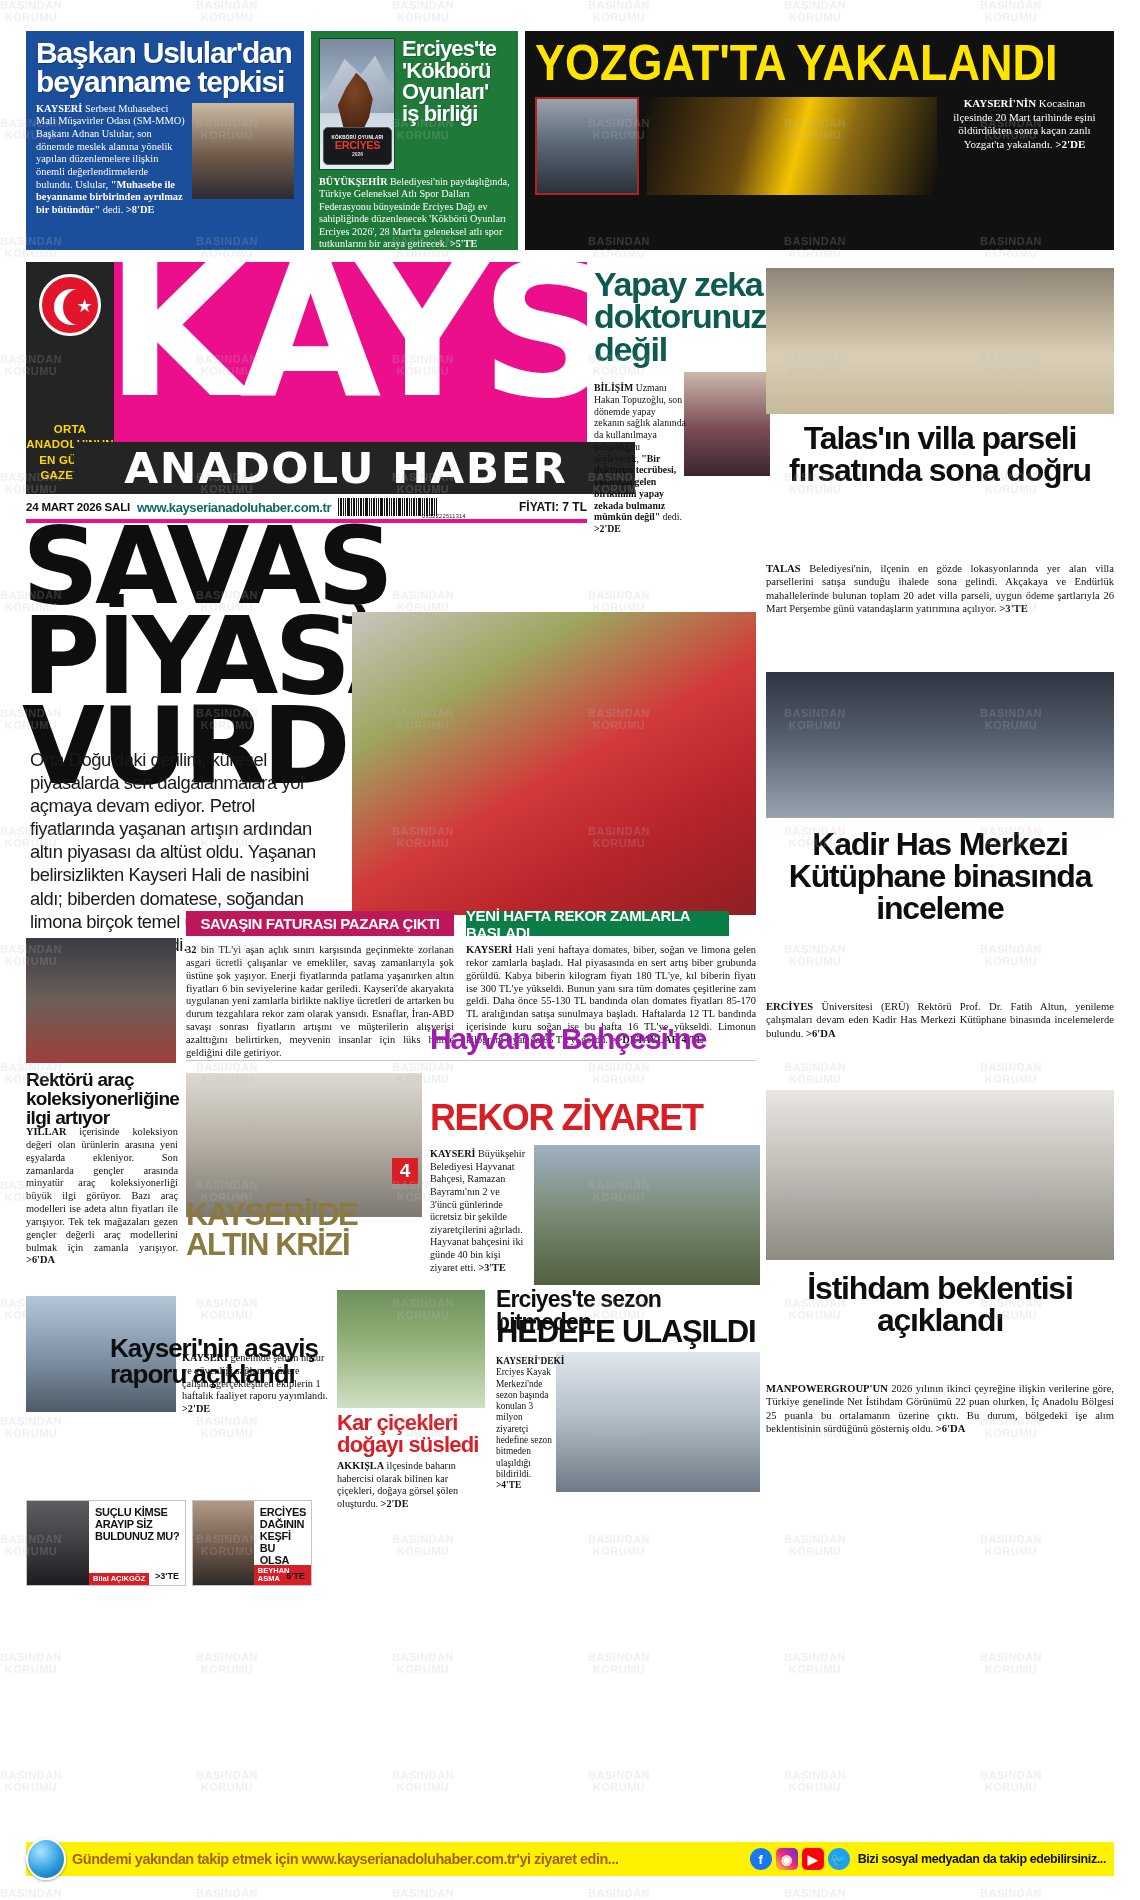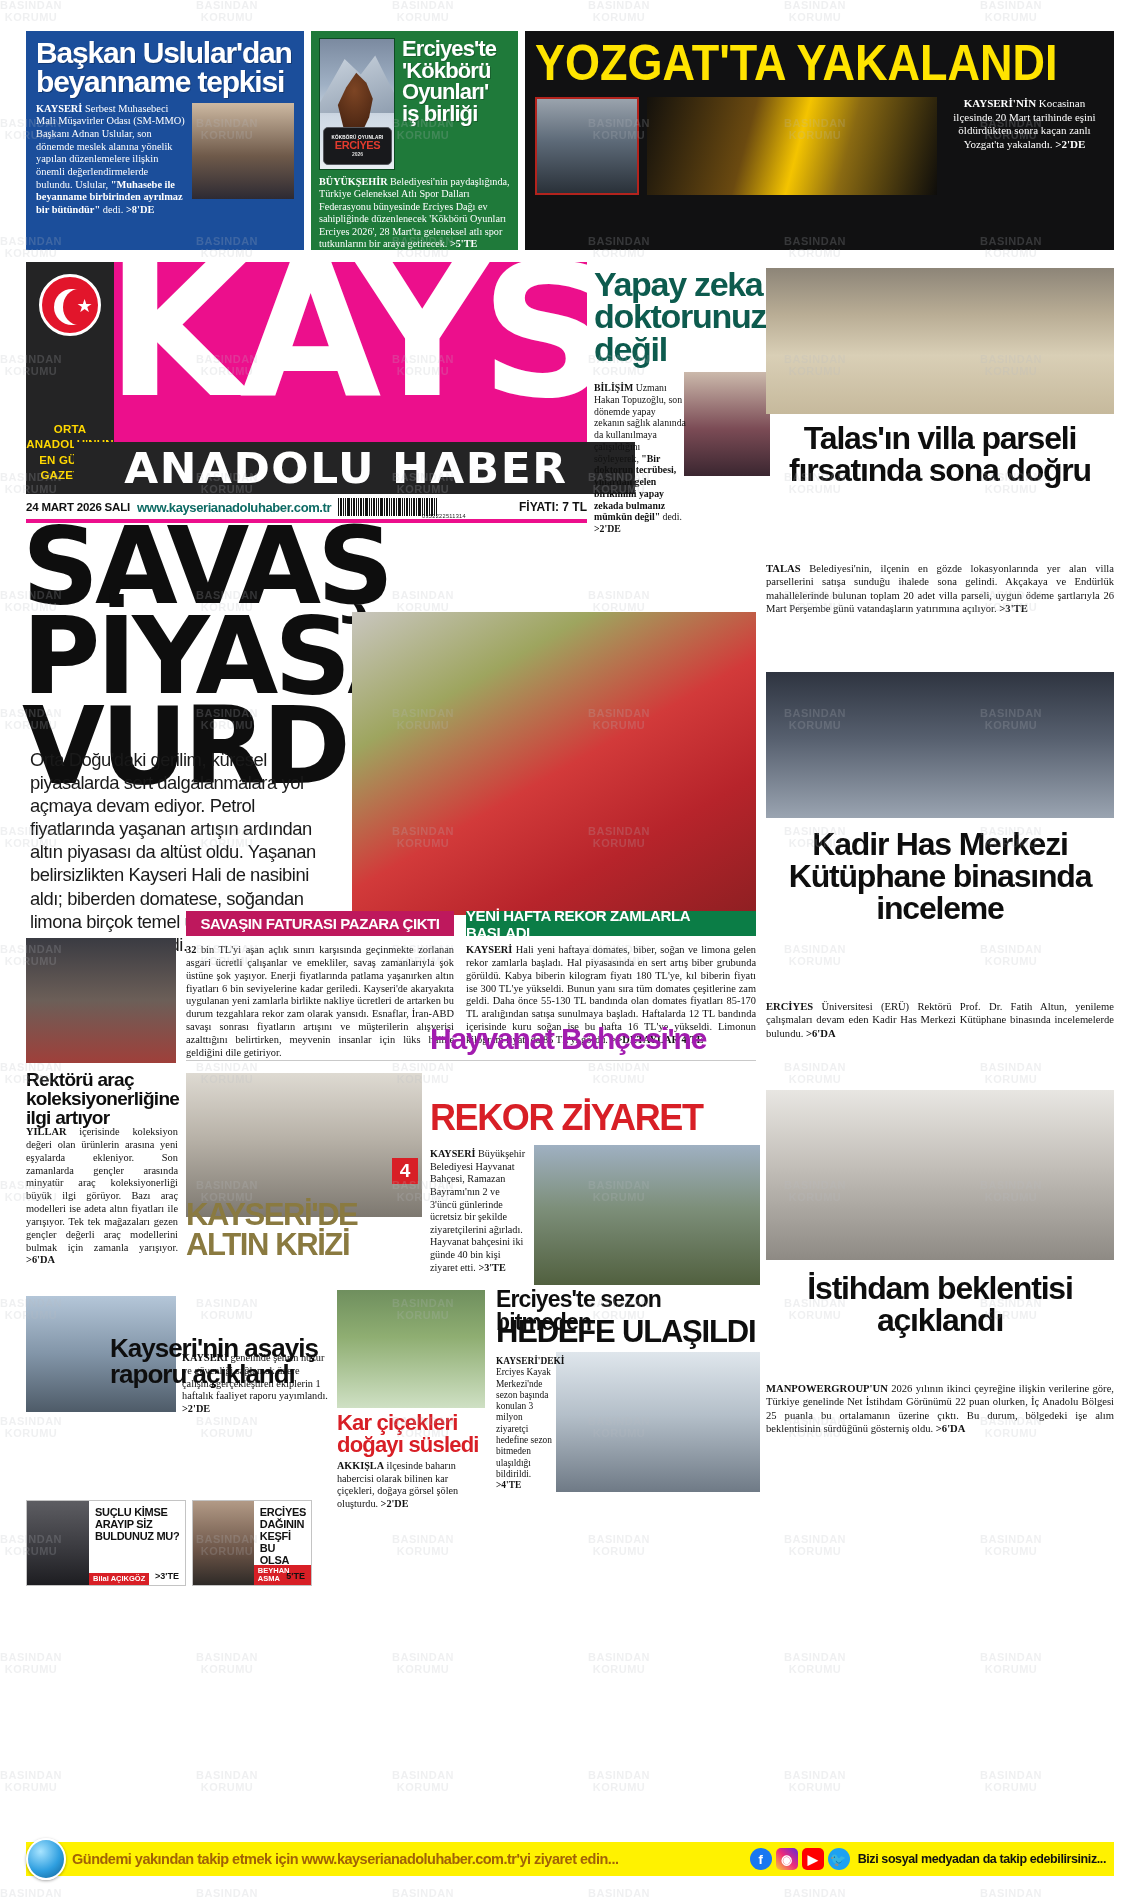--- a/index.html
+++ b/index.html
@@ -168,21 +168,21 @@
   .lead {
     position:absolute; left:30px; top:748px; width:310px;
     font-size:18.4px; line-height:1.255; color:#1a1a1a; letter-spacing:-.45px;
   }
   .main-photo { position:absolute; left:352px; top:612px; width:404px; height:303px; }
 
   
   .bar { position:absolute; height:25px; display:flex; align-items:center; justify-content:center; }
   .bar span { color:#fff; font-weight:700; font-size:15px; letter-spacing:-.4px; }
   .bar-red  { left:186px; top:911px; width:268px; background:#be185d; }
-  .bar-green{ left:466px; top:911px; width:290px; background:#0b7d46; }
+  .bar-green{ left:466px; top:911px; width:263px; background:#0b7d46; }
   .col-text {
     position:absolute; top:944px; font-family:"Liberation Serif", serif;
     font-size:10.4px; line-height:1.235; color:#111; text-align:justify;
   }
   .col-a { left:186px; width:268px; }
   .col-b { left:466px; width:290px; }
   .col-text b { font-weight:700; }
   .hr-thin { position:absolute; left:186px; top:1060px; width:570px; height:1px; background:#c9c9c9; }
 
   

